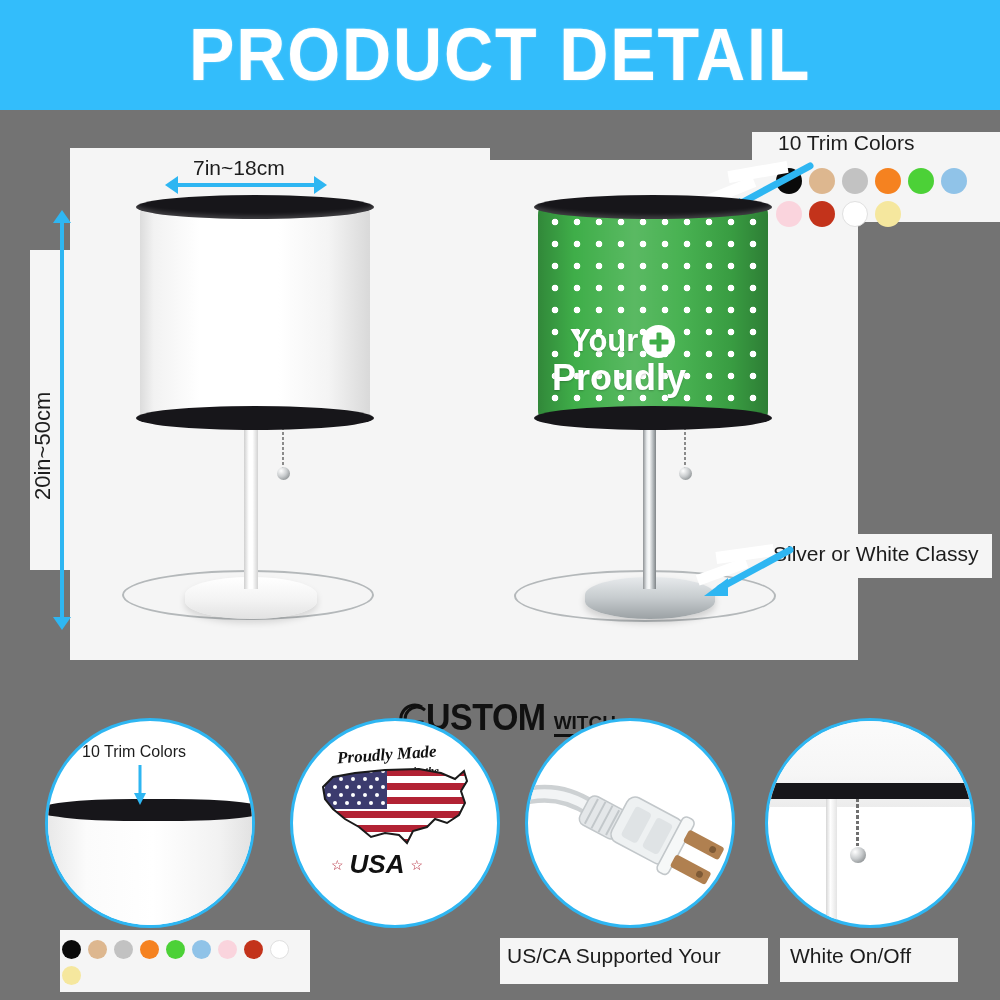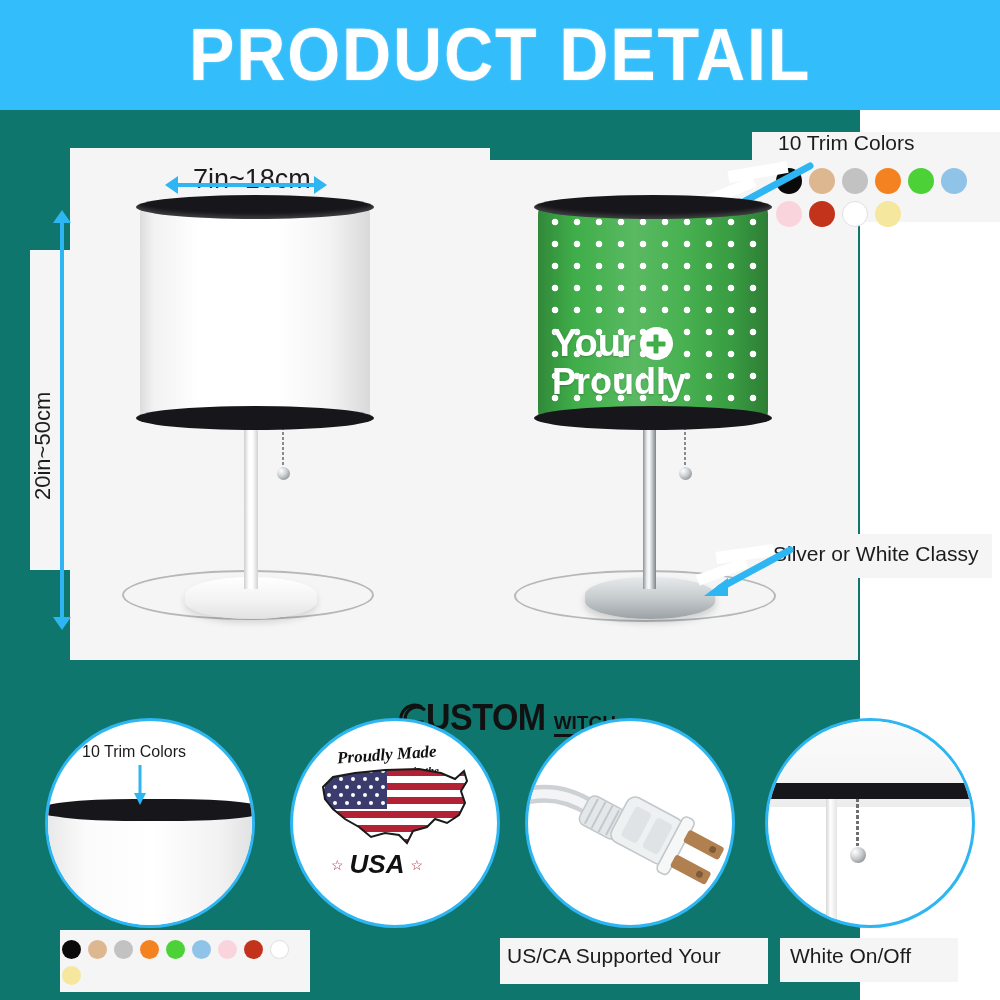--- a/index.html
+++ b/index.html
@@ -2,21 +2,21 @@
 <html><head>
 <meta charset="utf-8">
 <style>
   * { box-sizing: border-box; margin: 0; padding: 0; }
   html, body {
     width: 1000px; height: 1000px;
     background: #ffffff;
     font-family: "Liberation Sans", sans-serif;
     overflow: hidden;
   }
-  #page { position: relative; width: 860px; height: 1000px; background:#0f766e; }
+  #page { position: relative; width: 1000px; height: 1000px; background:#737373; }
 
   
   .banner {
     position: absolute; left: 0; top: 0; width: 1000px; height: 110px;
     background: #33bdfb;
     display: flex; align-items: center; justify-content: center;
   }
   .banner-title {
     color: #ffffff;
     font-family: "Liberation Sans", sans-serif;
@@ -156,21 +156,21 @@
 
   <svg class="ptr" style="left:700px;top:160px;" width="120" height="70" viewBox="0 0 120 70">
     <g>
       <rect x="4" y="26" width="52" height="11" fill="#ffffff" transform="rotate(-22 30 31)"></rect>
       <rect x="28" y="6" width="60" height="12" fill="#ffffff" transform="rotate(-10 58 12)"></rect>
       <line x1="110" y1="6" x2="32" y2="48" stroke="#2eb6f2" stroke-width="7" stroke-linecap="round"></line>
       <polygon points="16,56 40,38 40,56" fill="#2eb6f2"></polygon>
     </g>
   </svg>
 
-  <div class="lbl" style="left:193px;top:164px;font-size:27px;">7in~18cm</div>
+  <div class="lbl" style="left:193px;top:156px;font-size:21px;">7in~18cm</div>
   <div class="dim-h" style="left:165px;top:176px;width:162px;">
     <div class="tipL"></div>
     <div class="bar"></div>
     <div class="tipR"></div>
   </div>
 
   <div class="dim-v" style="left:53px;top:210px;height:420px;">
     <div class="tipT"></div>
     <div class="bar"></div>
     <div class="tipB"></div>
@@ -210,21 +210,21 @@
       <div class="shade-body shade-green">
         <div style="position:absolute;inset:0;background:
                linear-gradient(to right, rgba(0,0,0,.22) 0%, rgba(0,0,0,0) 16%, rgba(255,255,255,.14) 42%, rgba(255,255,255,.05) 62%, rgba(0,0,0,.10) 84%, rgba(0,0,0,.28) 100%),
                #3fae49;"></div>
         <div class="dots" style="background-image: radial-gradient(circle, #ffffff 3.2px, transparent 3.6px);
                     background-size: 22px 22px; background-position: 6px 4px;"></div>
 
         <div style="position:absolute;left:14px;top:118px;width:202px;color:#ffffff;
                     font-family:'Liberation Sans',sans-serif;font-weight:bold;line-height:0.98;">
           <div style="display:flex;align-items:center;gap:4px;">
-            <span style="font-size:38px;text-shadow:0 1px 2px rgba(0,0,0,.22);">Your</span>
+            <span style="font-size:31px;text-shadow:0 1px 2px rgba(0,0,0,.22);margin-left:18px;">Your</span>
             <span style="display:inline-block;width:33px;height:33px;border-radius:50%;background:#ffffff;position:relative;">
               <span style="position:absolute;left:50%;top:50%;transform:translate(-50%,-50%);width:19px;height:5px;background:#3fae49;border-radius:1px;"></span>
               <span style="position:absolute;left:50%;top:50%;transform:translate(-50%,-50%);width:5px;height:19px;background:#3fae49;border-radius:1px;"></span>
             </span>
           </div>
           <div style="font-size:36px;margin-top:2px;text-shadow:0 1px 2px rgba(0,0,0,.22);">Proudly</div>
         </div>
       </div>
       <div class="shade-trim-top"></div>
       <div class="shade-trim-bot"></div>

